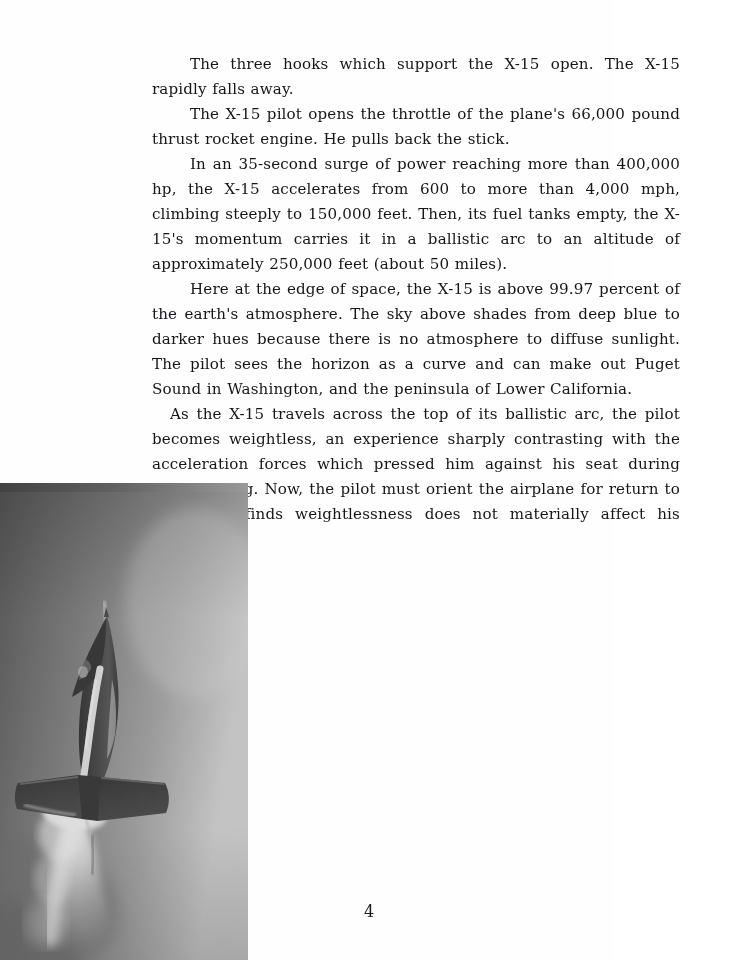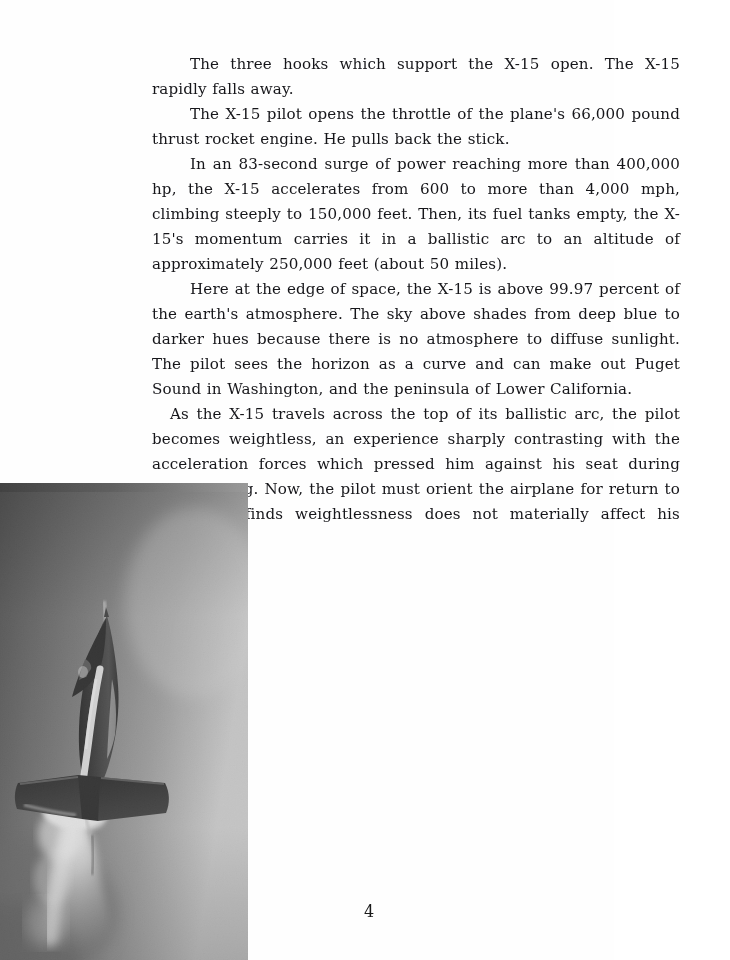--- a/index.html
+++ b/index.html
@@ -76,21 +76,21 @@
   }
 </style>
 </head>
 <body>
 
 <div id="page">
 
   <div id="text-column">
     <p class="para">The three hooks which support the X-15 open.   The X-15 rapidly falls away.</p>
     <p class="para">The X-15 pilot opens the throttle of the plane's 66,000 pound thrust rocket engine. He pulls back the stick.</p>
-    <p class="para">In an 83-second surge of power reaching more than 400,000 hp, the X-15 accelerates from 600 to more than 4,000 mph, climbing steeply to 150,000 feet. Then, its fuel tanks empty, the X-15's momentum carries it in a ballistic arc to an altitude of approximately 250,000 feet (about 50 miles).</p>
+    <p class="para">In an 35-second surge of power reaching more than 400,000 hp, the X-15 accelerates from 600 to more than 4,000 mph, climbing steeply to 150,000 feet. Then, its fuel tanks empty, the X-15's momentum carries it in a ballistic arc to an altitude of approximately 250,000 feet (about 50 miles).</p>
     <p class="para">Here at the edge of space, the X-15 is above 99.97 percent of the earth's atmosphere. The sky above shades from deep blue to darker hues because there is no atmosphere to diffuse sunlight. The pilot sees the horizon as a curve and can make out Puget Sound in Washington, and the peninsula of Lower California.</p>
     <p class="para small-indent">As the X-15 travels across the top of its ballistic arc, the pilot becomes weightless, an experience sharply contrasting with the acceleration forces which pressed him against his seat during engine firing. Now, the pilot must orient the airplane for return to earth. He finds weightlessness does not materially affect his capabilities.</p>
   </div>
 
   <div id="photo">
     <svg width="248" height="477" viewBox="0 0 248 477">
       <defs>
 
         <linearGradient id="skyGrad" x1="0" y1="0" x2="1" y2="0.30">
           <stop offset="0%" stop-color="#3d3d3d"></stop>

